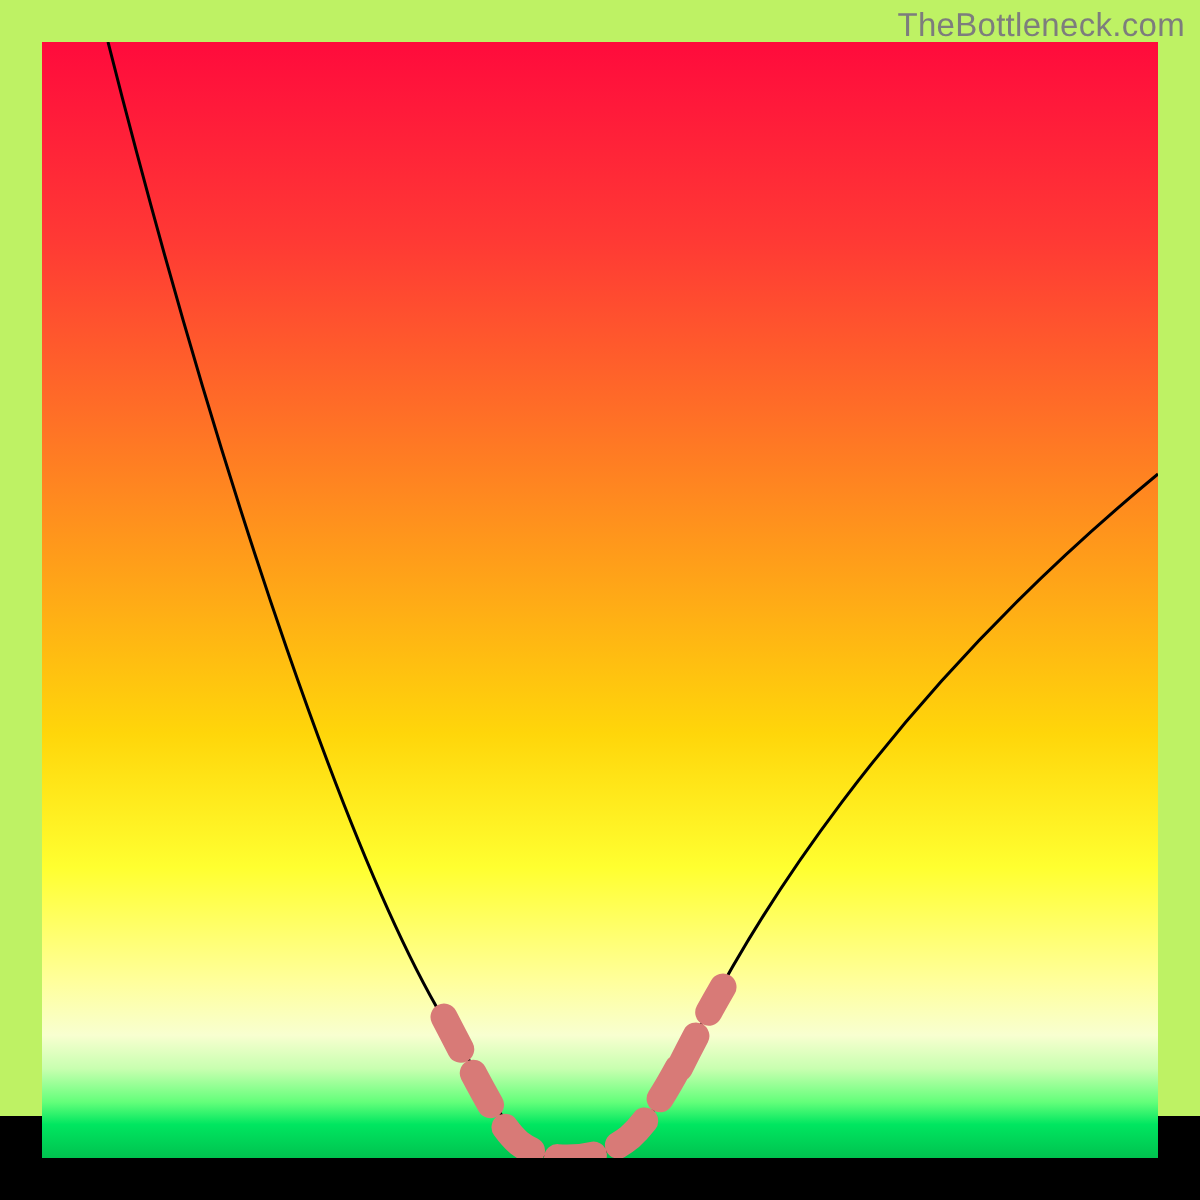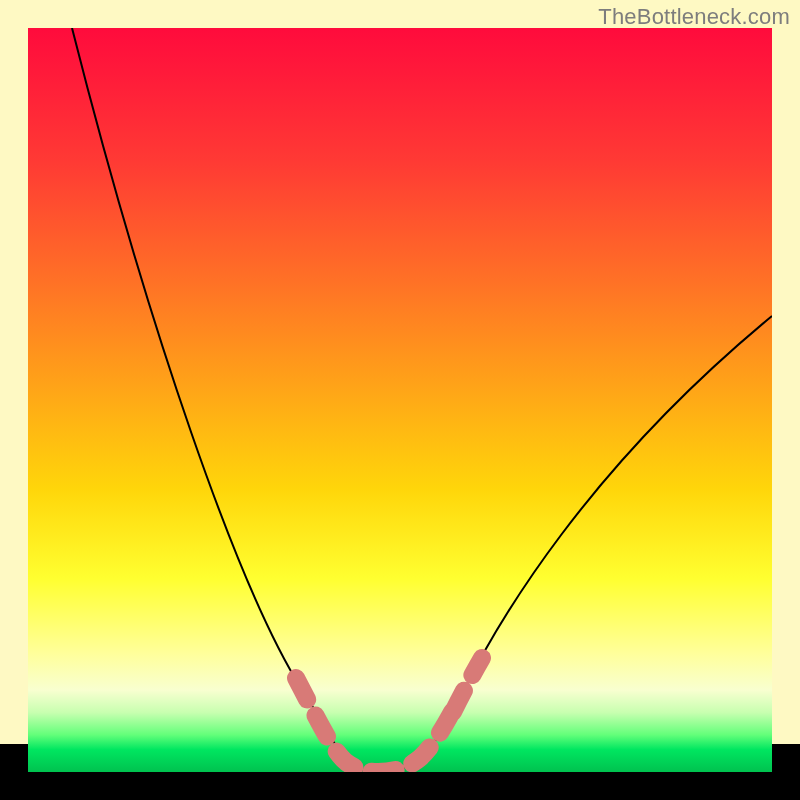--- a/index.html
+++ b/index.html
@@ -10,21 +10,21 @@
     background: #000;
     overflow: hidden;
     font-family: Arial, Helvetica, sans-serif;
   }
   .frame {
     position: absolute;
     left: 0;
     top: 0;
     width: 800px;
     height: 744px;
-    background: #fef9c3;
+    background: #bef264;
   }
   .plot {
     position: absolute;
     left: 28px;
     top: 28px;
     width: 744px;
     height: 744px;
     overflow: hidden;
   }
   .gradient {

